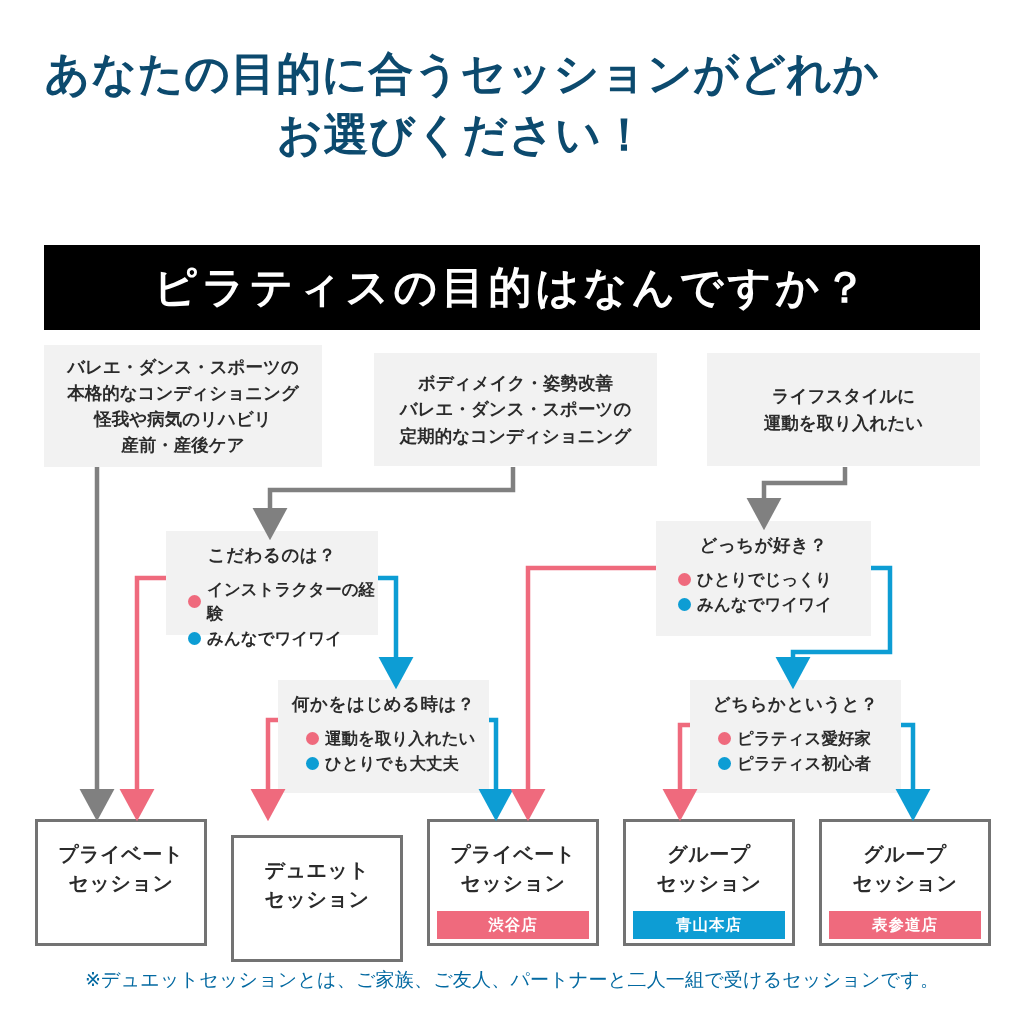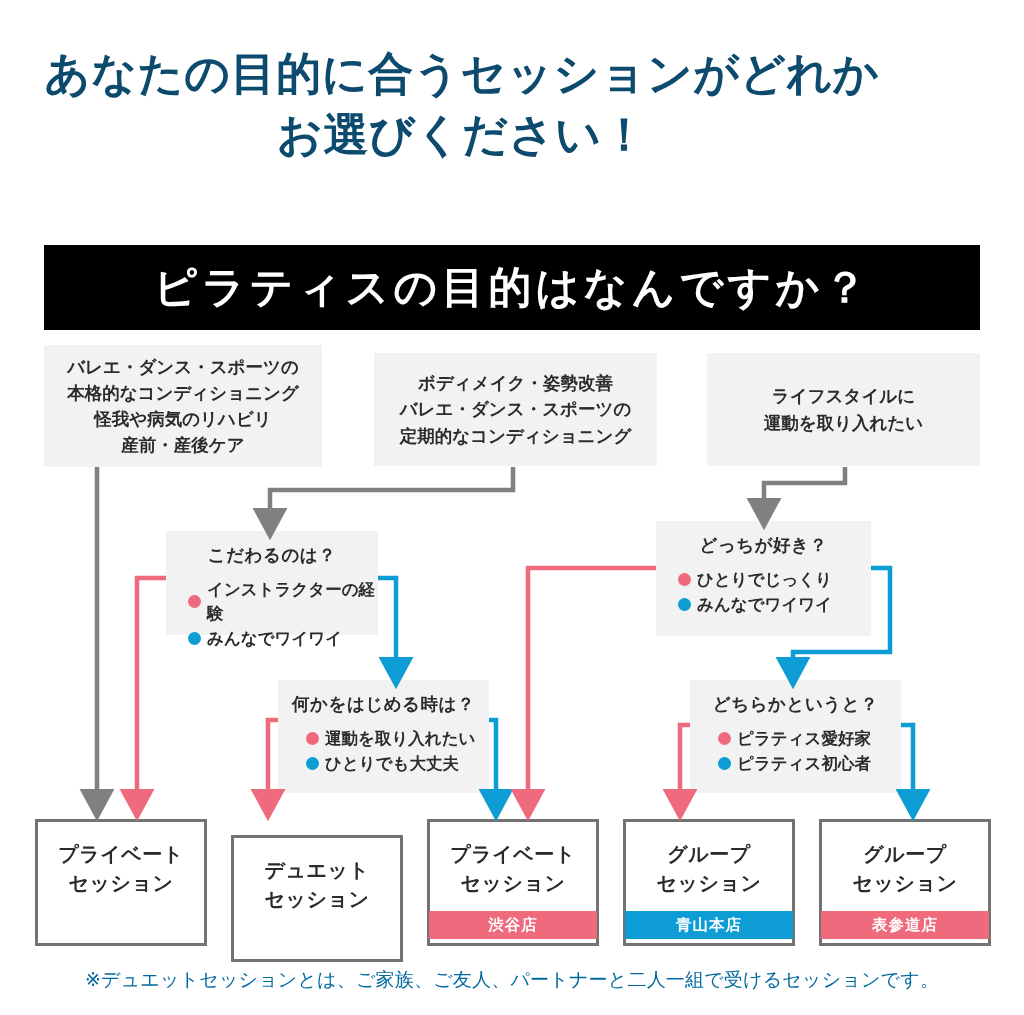--- a/index.html
+++ b/index.html
@@ -115,21 +115,21 @@
   .result .rname {
     text-align: center;
     font-size: 20px;
     font-weight: 700;
     line-height: 1.45;
     color: #2b2b2b;
     letter-spacing: 0.5px;
   }
   .result .badge {
     margin-top: 13px;
-    width: 168px;
+    width: 152px;
     height: 28px;
     display: flex;
     align-items: center;
     justify-content: center;
     color: #ffffff;
     font-size: 15.5px;
     font-weight: 700;
     letter-spacing: 1px;
   }
   .badge.pink { background: #ef6a7d; }

